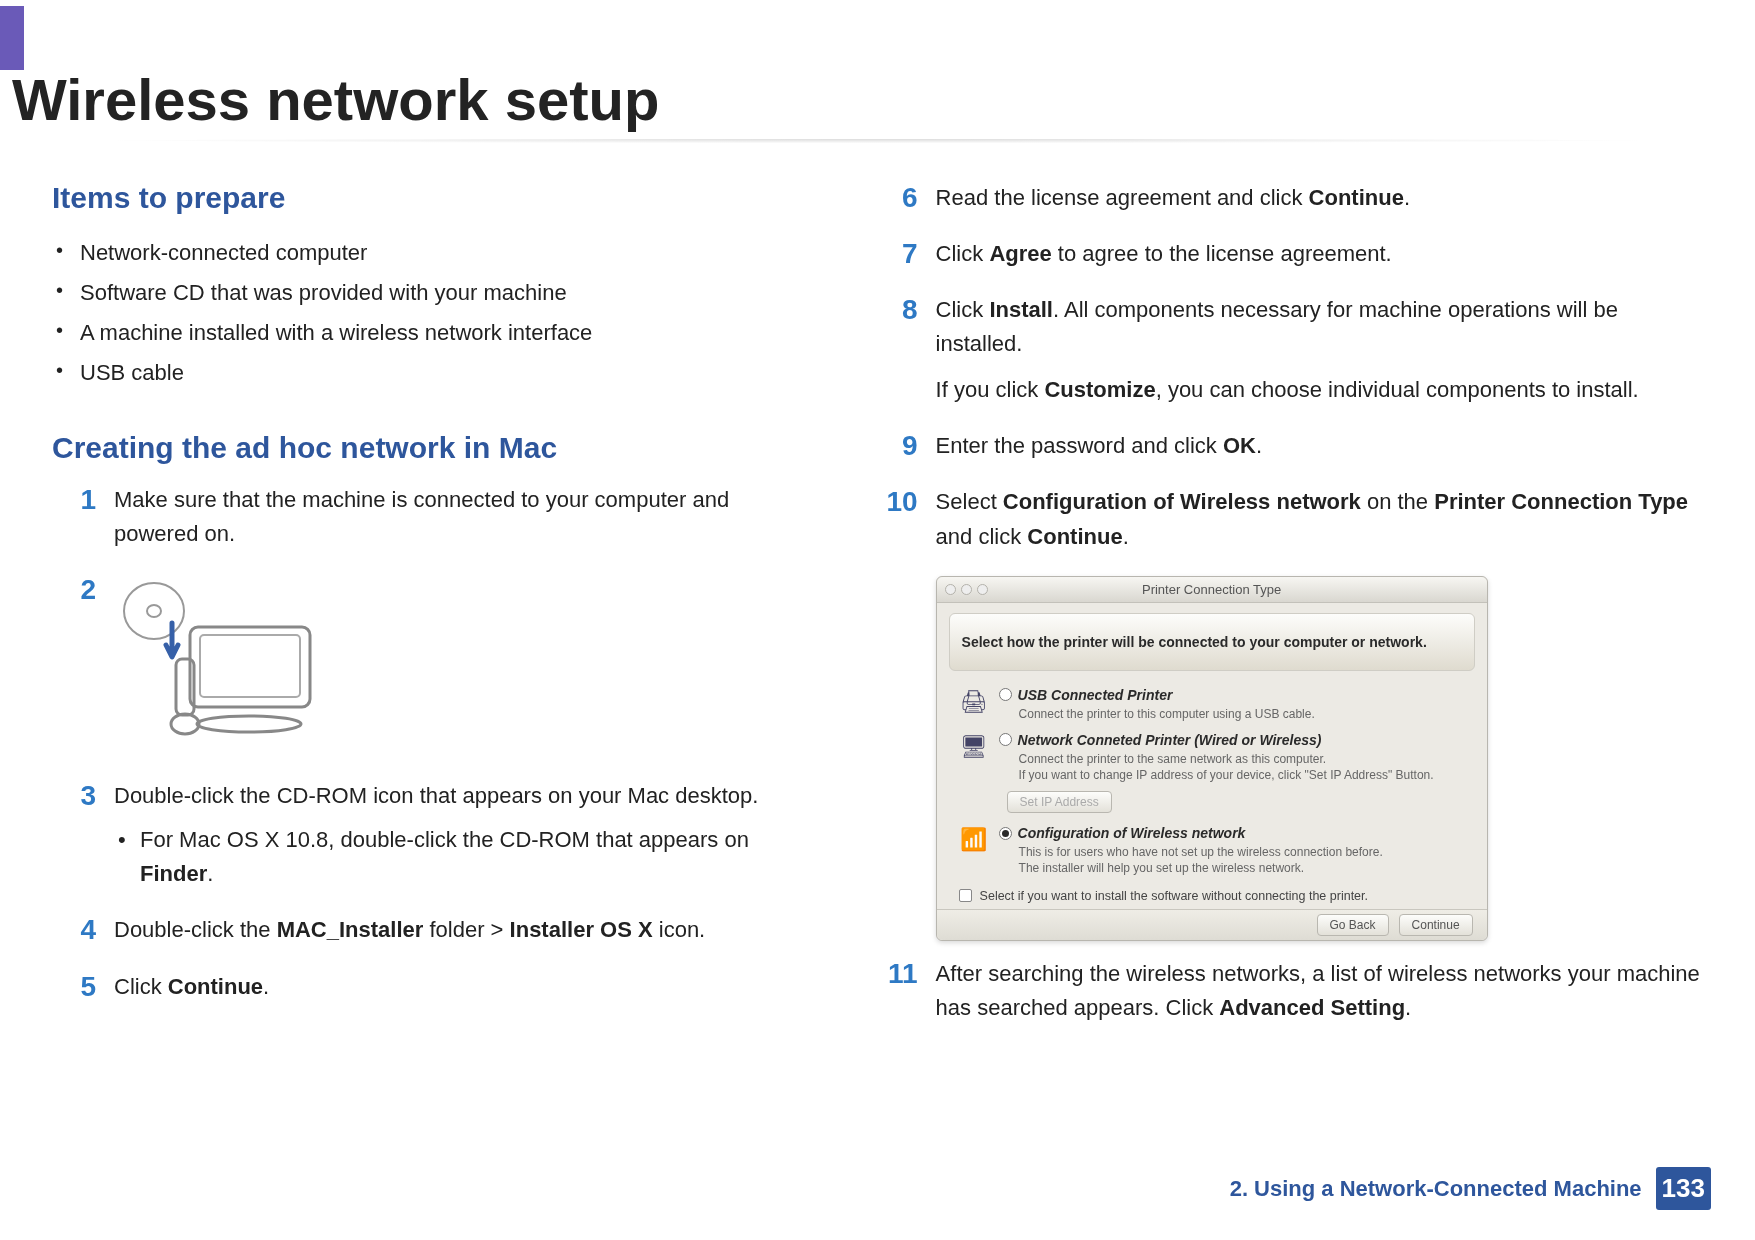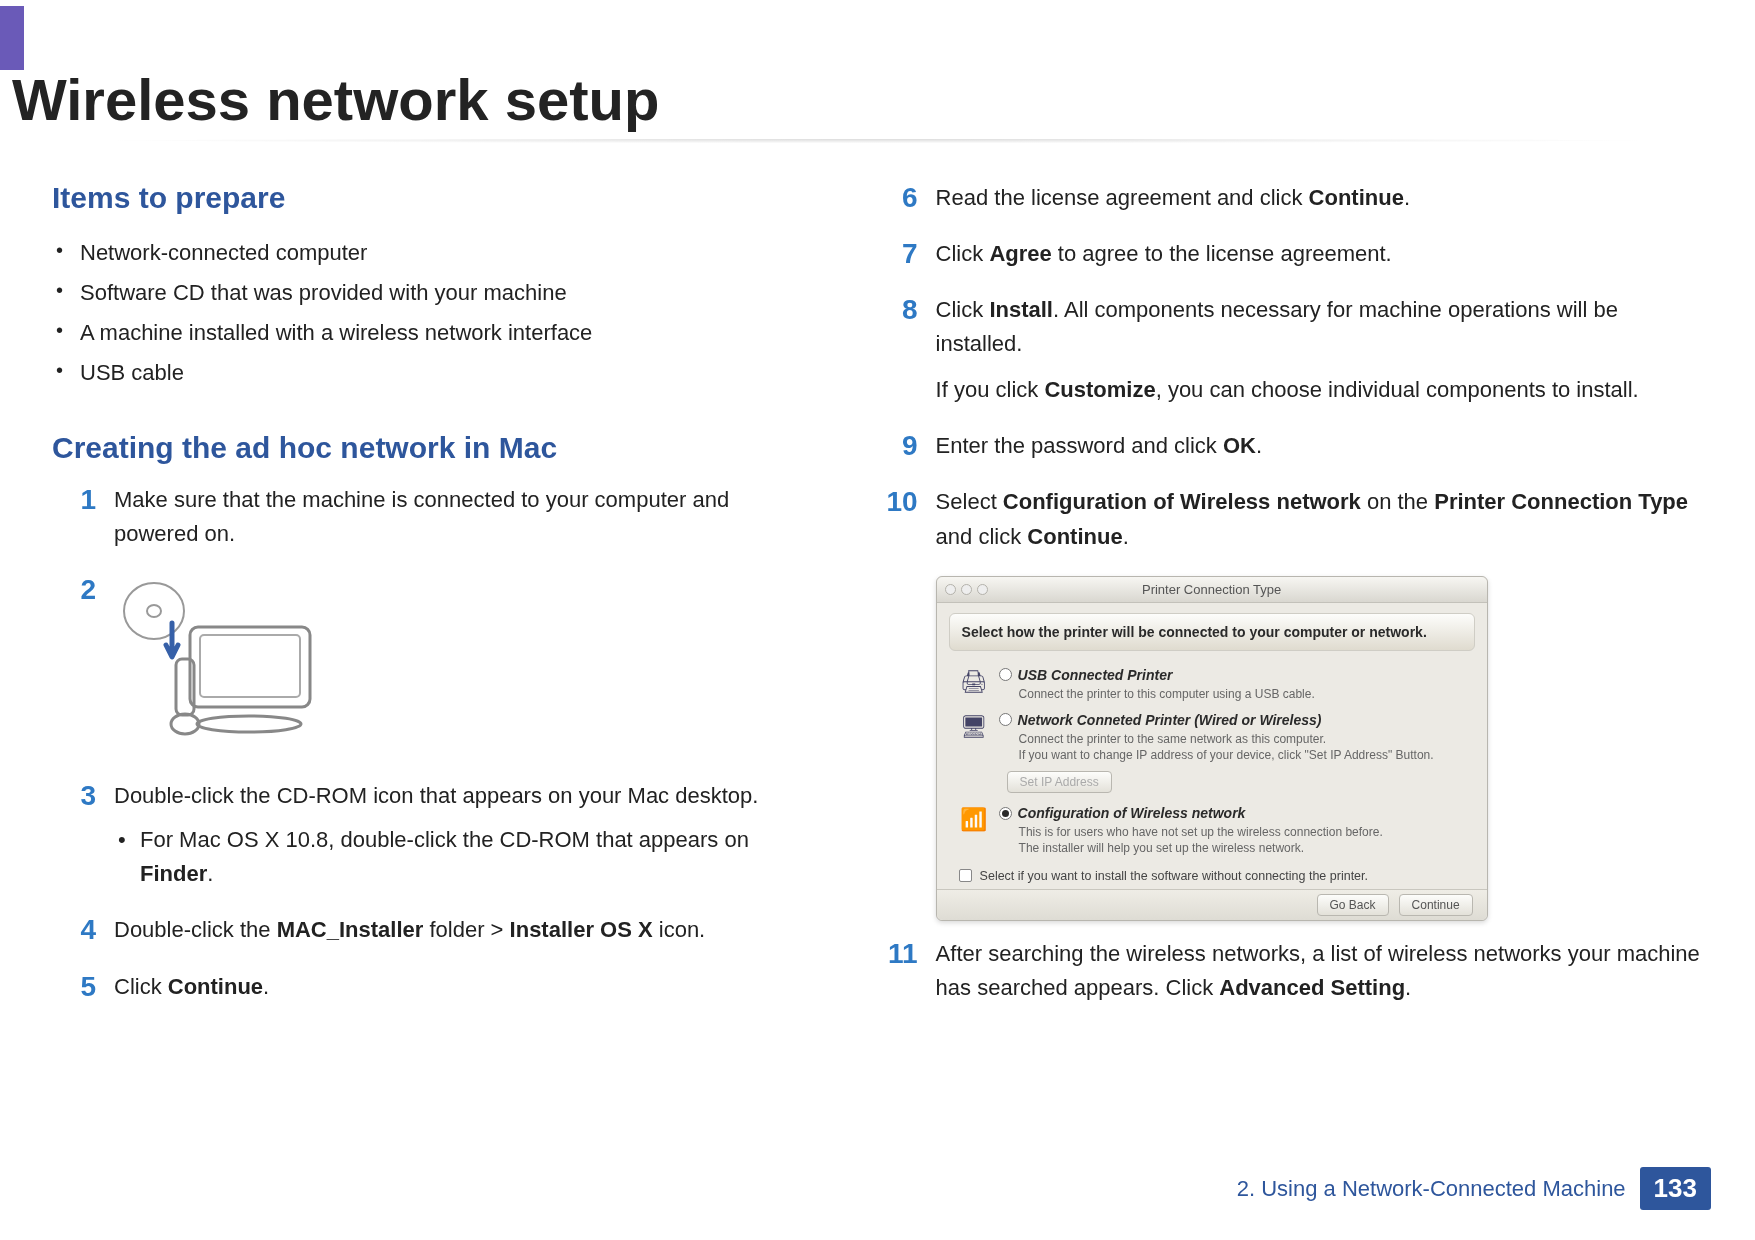--- a/index.html
+++ b/index.html
@@ -141,21 +141,21 @@
   .tl-dot { width: 11px; height: 11px; border-radius: 50%; border: 1px solid #b4b2ab; background: #eee; }
   .shot-title {
     position: absolute;
     left: 0; right: 0;
     text-align: center;
     font-size: 13px;
     color: #555;
   }
   .shot-banner {
     margin: 10px 12px;
-    padding: 10px 12px;
+    padding: 20px 12px;
     background: linear-gradient(#fdfdfb, #dfdbcf);
     border: 1px solid #cfcdc5;
     border-radius: 6px;
     font-size: 14px;
     font-weight: 600;
     color: #2a2a2a;
   }
   .opt-row {
     display: flex;
     gap: 10px;
@@ -235,30 +235,30 @@
   .footer {
     position: absolute;
     right: 44px;
     bottom: 30px;
     display: flex;
     align-items: stretch;
     gap: 14px;
   }
   .footer-text {
     font-size: 22px;
-    font-weight: 400;
+    font-weight: 700;
     color: #2e569c;
     align-self: center;
   }
   .footer-page {
     background: #2e569c;
     color: #fff;
     font-size: 26px;
     font-weight: 700;
-    padding: 6px 14px;
+    padding: 6px 6px;
     border-radius: 3px;
   }
 </style>
 </head>
 <body>
 
 <div class="header-bar">
   <div class="accent-block"></div>
   <h1 class="page-title">Wireless network setup</h1>
 </div>

